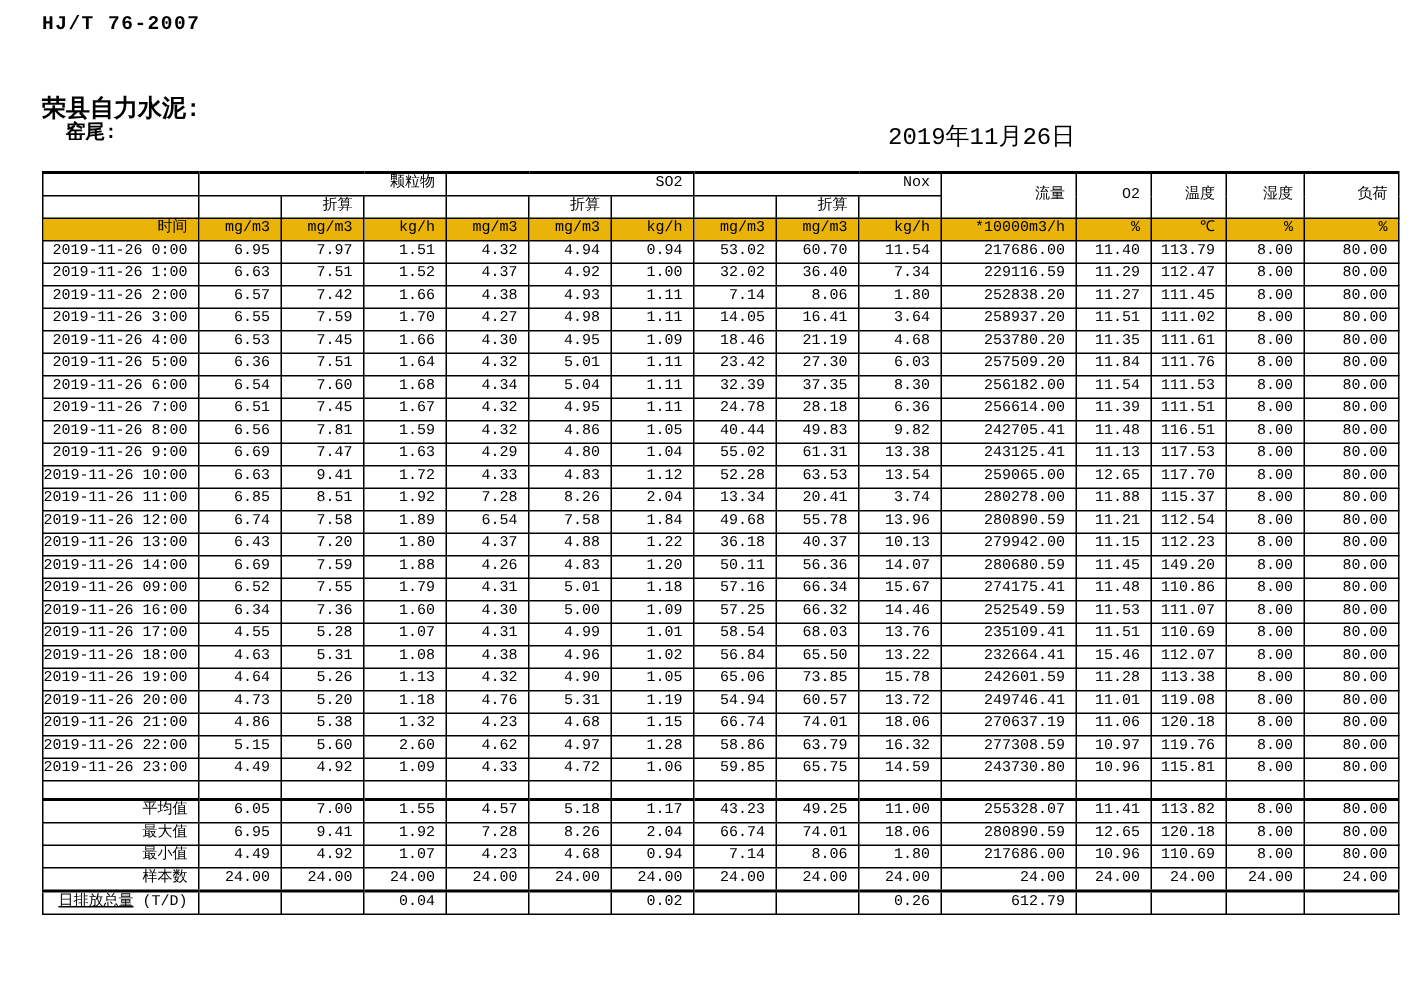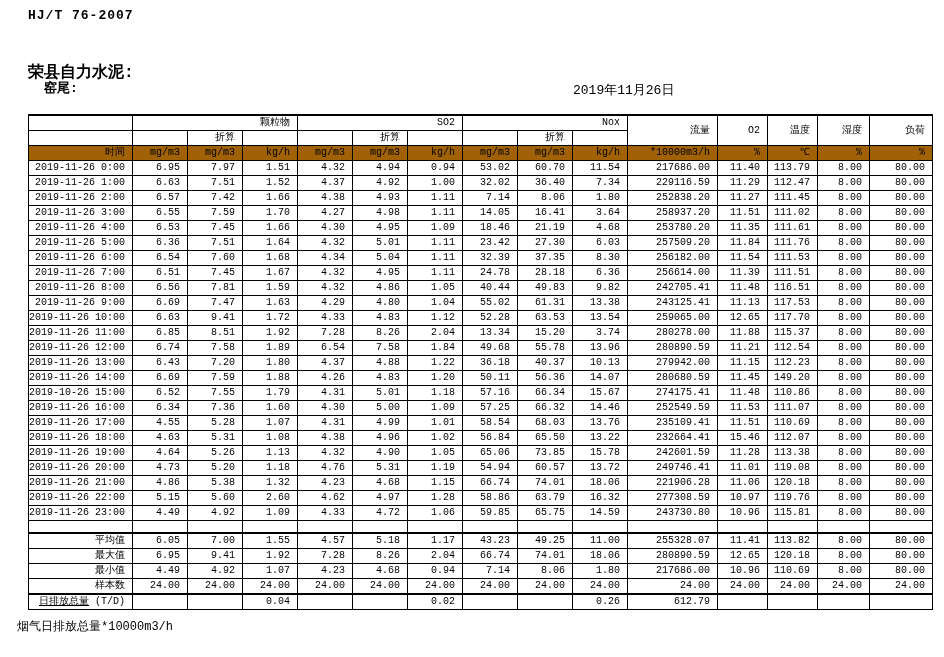--- a/index.html
+++ b/index.html
@@ -2,29 +2,29 @@
 <html><head>
 <meta charset="utf-8">
 <style>
   html,body { margin:0; padding:0; background:#fff; }
   .page { position:relative; width:944px; height:637px; background:#fff;
           font-family:Liberation Mono, monospace; color:#000; overflow:hidden; }
   .std     { position:absolute; left:28px;  top:8px;  font-weight:bold; font-size:13px; letter-spacing:1px; }
   .title   { position:absolute; left:218px; top:30px; font-weight:bold; font-size:17px; }
   .company { position:absolute; left:28px;  top:62px; font-weight:bold; font-size:16px; }
   .loc     { position:absolute; left:28px;  top:79px; font-weight:bold; font-size:13px;margin-left:16px; }
-  .date    { position:absolute; left:573px; top:81px; font-size:13px; }
+  .date    { position:absolute; left:592px; top:81px; font-size:16px; }
 
   table.report { position:absolute; left:28px; top:114px; border-collapse:collapse;
                  table-layout:fixed; font-size:10px; }
   table.report td { border:1px solid #000; height:14px; line-height:14px;
                     padding:0 7px 0 0; text-align:right; overflow:hidden; white-space:nowrap; }
   thead td { text-align:center; padding:0; }
   tr.h1 td { border-top-width:2px; }
-  tr.green td { background:#a16207; }
+  tr.green td { background:#eab308; }
   td.time { padding-right:4px; }
   tr.blank td { height:11px; }
   tr.thick td { border-top-width:2px; }
   td.total-label { text-align:left; padding:0 0 0 1px; }
   td.total-label .u { text-decoration:underline; }
 
   .foot-note { position:absolute; left:17px;  top:618px; font-size:12px; }
   .foot-org  { position:absolute; left:17px;  top:636px; font-size:10px; }
   .foot-unit { position:absolute; left:203px; top:638px; font-size:13px; }
 </style>
@@ -287,21 +287,21 @@
         </tr>
         <tr>
           <td class="time">2019-11-26 11:00</td>
           <td>6.85</td>
           <td>8.51</td>
           <td>1.92</td>
           <td>7.28</td>
           <td>8.26</td>
           <td>2.04</td>
           <td>13.34</td>
-          <td>15.20</td>
+          <td>20.41</td>
           <td>3.74</td>
           <td>280278.00</td>
           <td>11.88</td>
           <td>115.37</td>
           <td>8.00</td>
           <td>80.00</td>
         </tr>
         <tr>
           <td class="time">2019-11-26 12:00</td>
           <td>6.74</td>
@@ -347,21 +347,21 @@
           <td>50.11</td>
           <td>56.36</td>
           <td>14.07</td>
           <td>280680.59</td>
           <td>11.45</td>
           <td>149.20</td>
           <td>8.00</td>
           <td>80.00</td>
         </tr>
         <tr>
-          <td class="time">2019-10-26 15:00</td>
+          <td class="time">2019-11-26 09:00</td>
           <td>6.52</td>
           <td>7.55</td>
           <td>1.79</td>
           <td>4.31</td>
           <td>5.01</td>
           <td>1.18</td>
           <td>57.16</td>
           <td>66.34</td>
           <td>15.67</td>
           <td>274175.41</td>
@@ -459,21 +459,21 @@
           <td class="time">2019-11-26 21:00</td>
           <td>4.86</td>
           <td>5.38</td>
           <td>1.32</td>
           <td>4.23</td>
           <td>4.68</td>
           <td>1.15</td>
           <td>66.74</td>
           <td>74.01</td>
           <td>18.06</td>
-          <td>221906.28</td>
+          <td>270637.19</td>
           <td>11.06</td>
           <td>120.18</td>
           <td>8.00</td>
           <td>80.00</td>
         </tr>
         <tr>
           <td class="time">2019-11-26 22:00</td>
           <td>5.15</td>
           <td>5.60</td>
           <td>2.60</td>
@@ -604,16 +604,15 @@
           <td>0.26</td>
           <td>612.79</td>
           <td></td>
           <td></td>
           <td></td>
           <td></td>
         </tr>
       </tbody>
   </table>
 
-  <div class="foot-note">烟气日排放总量*10000m3/h</div>
   <div class="foot-org">上报单位（盖章）</div>
   <div class="foot-unit">单位</div>
 </div>
 
 </body></html>

